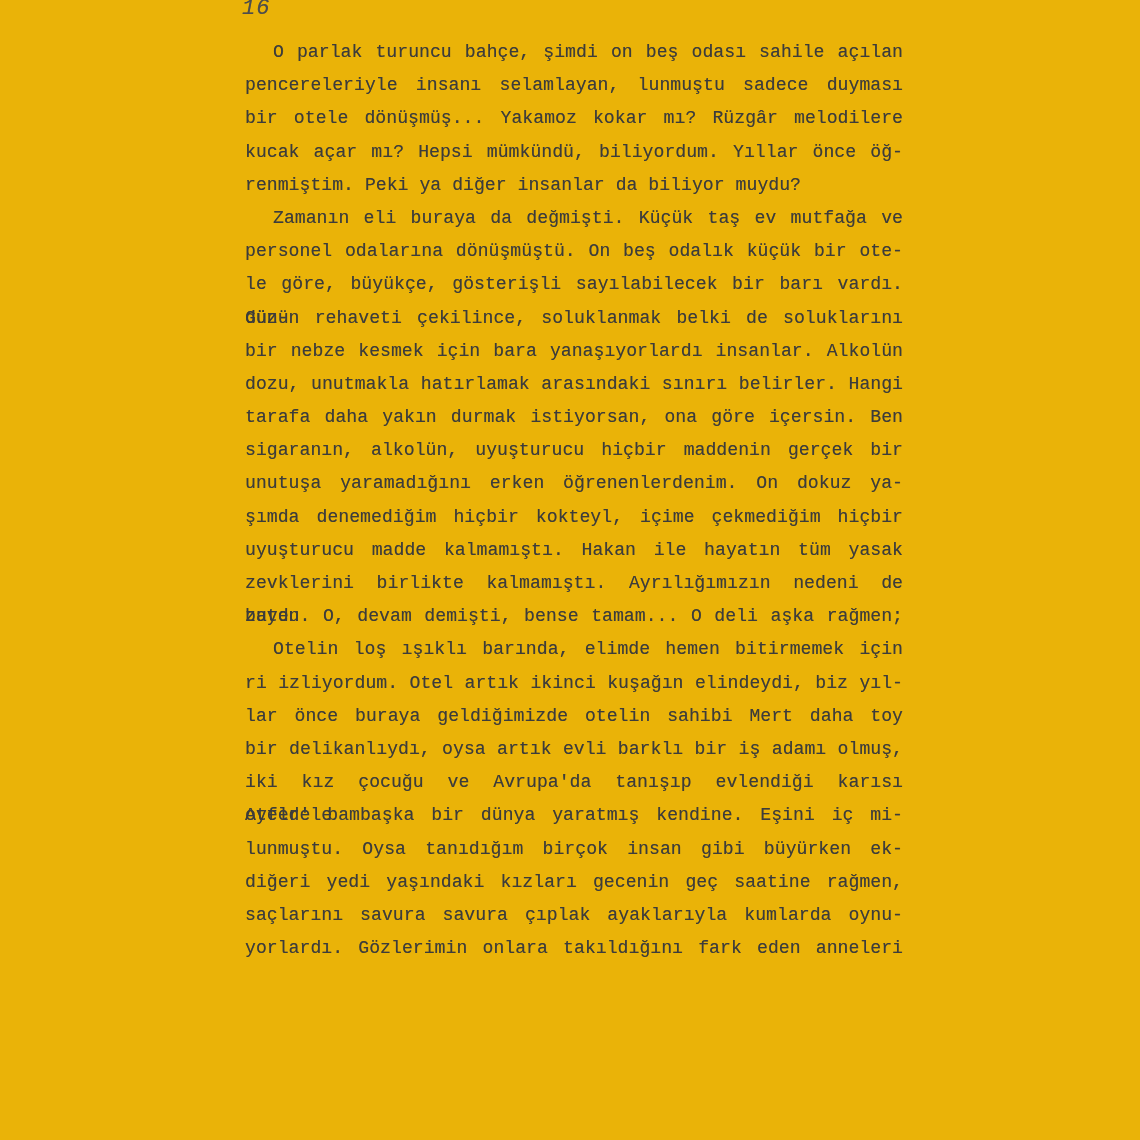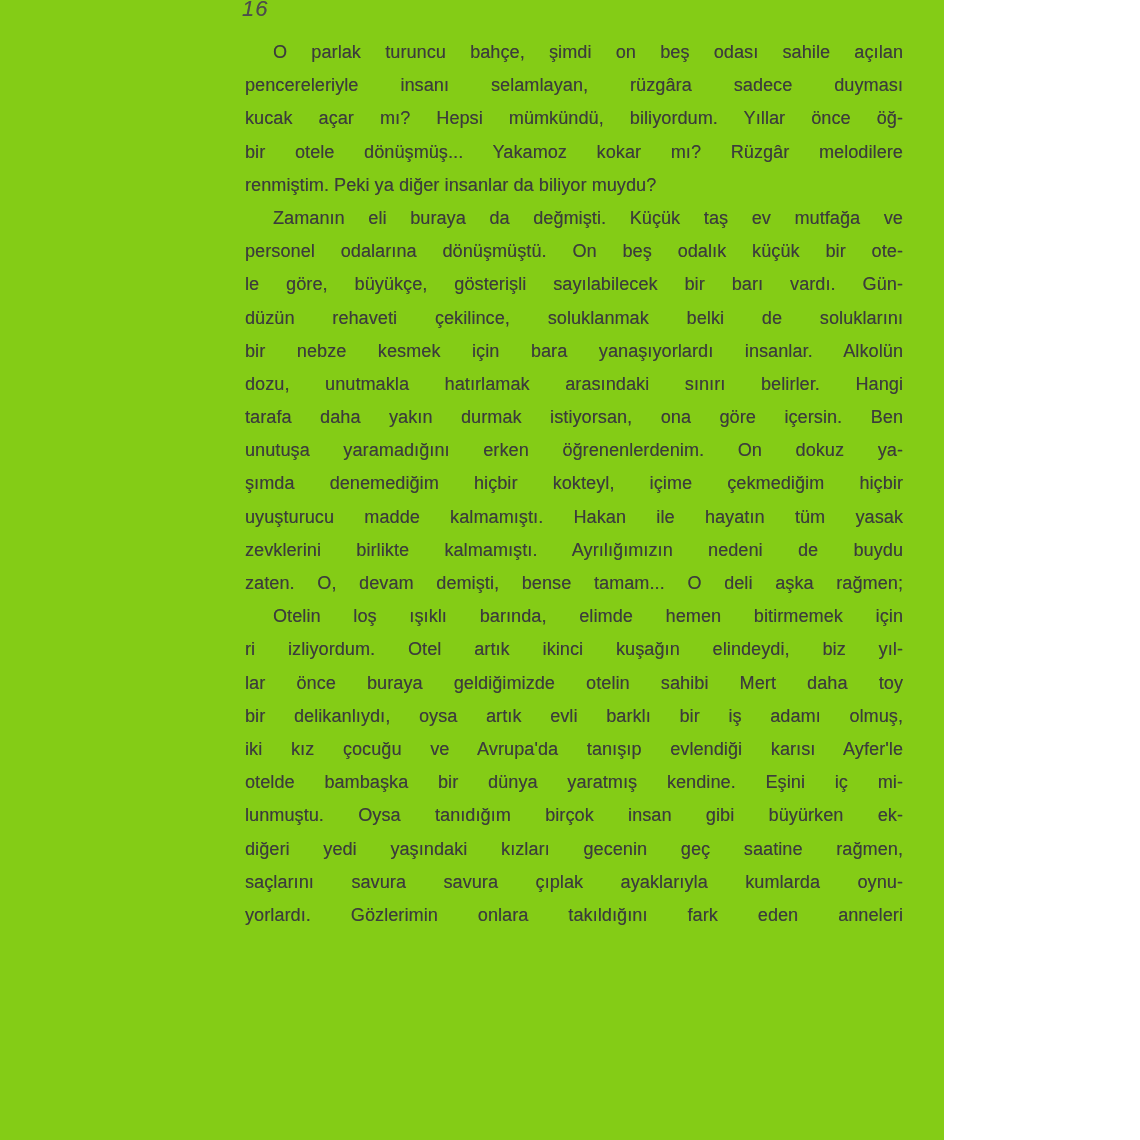--- a/index.html
+++ b/index.html
@@ -2,25 +2,25 @@
 <html><head>
 <meta charset="utf-8">
 <style>
   html, body {
     margin: 0;
     padding: 0;
     background: #ffffff;
   }
   .canvas {
     position: relative;
-    width: 944px;
+    width: 1140px;
     height: 1140px;
-    background: #84cc16;
+    background: #eab308;
     overflow: hidden;
-    font-family: Liberation Sans, sans-serif;
+    font-family: Liberation Mono, monospace;
   }
   .page-number {
     position: absolute;
     left: 242px;
     top: -4px;
     font-size: 22px;
     font-style: italic;
     color: #4d4d4d;
     letter-spacing: 1px;
     text-shadow: 0 0 0.6px rgba(70,70,70,0.5);
@@ -51,31 +51,32 @@
     text-align-last: left;
   }
 </style>
 </head>
 <body>
 
 <div class="canvas">
   <div class="page-number">16</div>
   <div class="text-block">
       <div class="line indent">O parlak turuncu bahçe, şimdi on beş odası sahile açılan</div>
-      <div class="line">pencereleriyle insanı selamlayan, rüzgâra sadece duyması</div>
+      <div class="line">pencereleriyle insanı selamlayan, lunmuştu sadece duyması</div>
+      <div class="line">bir otele dönüşmüş... Yakamoz kokar mı? Rüzgâr melodilere</div>
       <div class="line">kucak açar mı? Hepsi mümkündü, biliyordum. Yıllar önce öğ-</div>
-      <div class="line">bir otele dönüşmüş... Yakamoz kokar mı? Rüzgâr melodilere</div>
       <div class="line nj">renmiştim. Peki ya diğer insanlar da biliyor muydu?</div>
       <div class="line indent">Zamanın eli buraya da değmişti. Küçük taş ev mutfağa ve</div>
       <div class="line">personel odalarına dönüşmüştü. On beş odalık küçük bir ote-</div>
       <div class="line">le göre, büyükçe, gösterişli sayılabilecek bir barı vardı. Gün-</div>
       <div class="line">düzün rehaveti çekilince, soluklanmak belki de soluklarını</div>
       <div class="line">bir nebze kesmek için bara yanaşıyorlardı insanlar. Alkolün</div>
       <div class="line">dozu, unutmakla hatırlamak arasındaki sınırı belirler. Hangi</div>
       <div class="line">tarafa daha yakın durmak istiyorsan, ona göre içersin. Ben</div>
+      <div class="line">sigaranın, alkolün, uyuşturucu hiçbir maddenin gerçek bir</div>
       <div class="line">unutuşa yaramadığını erken öğrenenlerdenim. On dokuz ya-</div>
       <div class="line">şımda denemediğim hiçbir kokteyl, içime çekmediğim hiçbir</div>
       <div class="line">uyuşturucu madde kalmamıştı. Hakan ile hayatın tüm yasak</div>
       <div class="line">zevklerini birlikte kalmamıştı. Ayrılığımızın nedeni de buydu</div>
       <div class="line">zaten. O, devam demişti, bense tamam... O deli aşka rağmen;</div>
       <div class="line indent">Otelin loş ışıklı barında, elimde hemen bitirmemek için</div>
       <div class="line">ri izliyordum. Otel artık ikinci kuşağın elindeydi, biz yıl-</div>
       <div class="line">lar önce buraya geldiğimizde otelin sahibi Mert daha toy</div>
       <div class="line">bir delikanlıydı, oysa artık evli barklı bir iş adamı olmuş,</div>
       <div class="line">iki kız çocuğu ve Avrupa'da tanışıp evlendiği karısı Ayfer'le</div>

